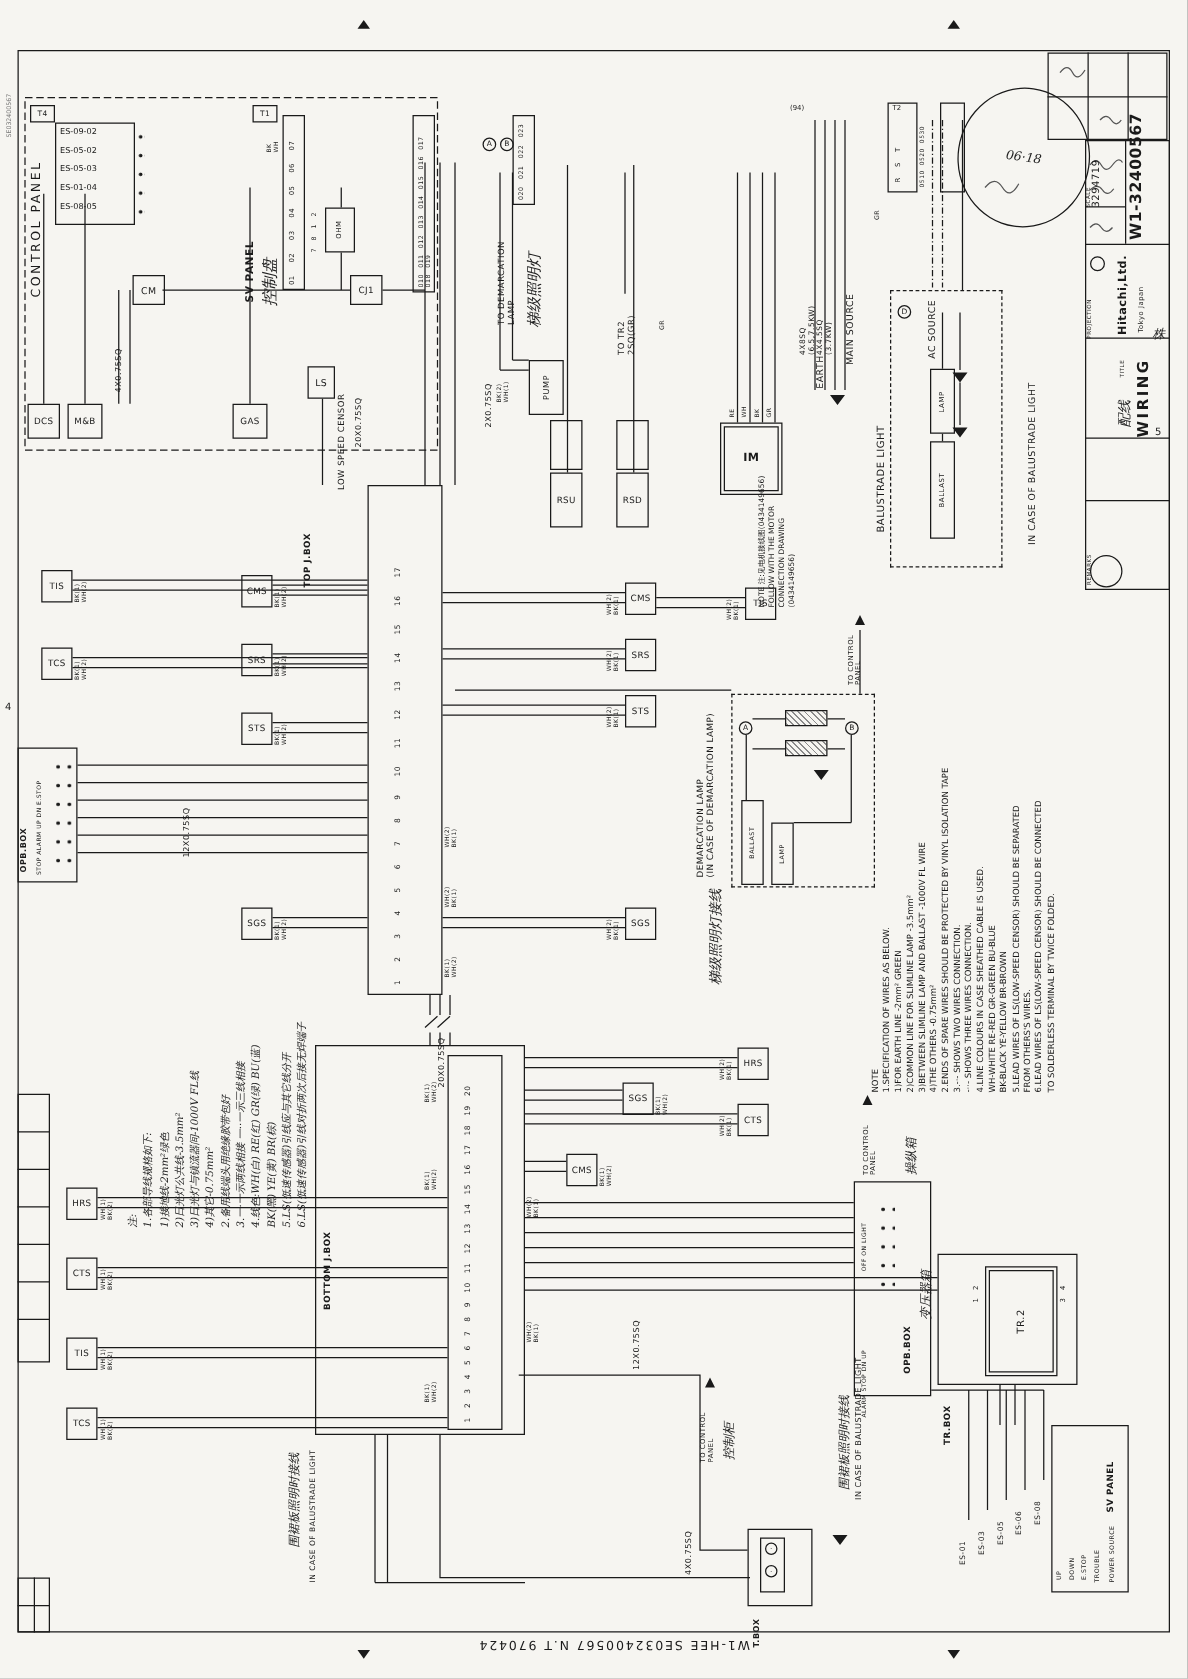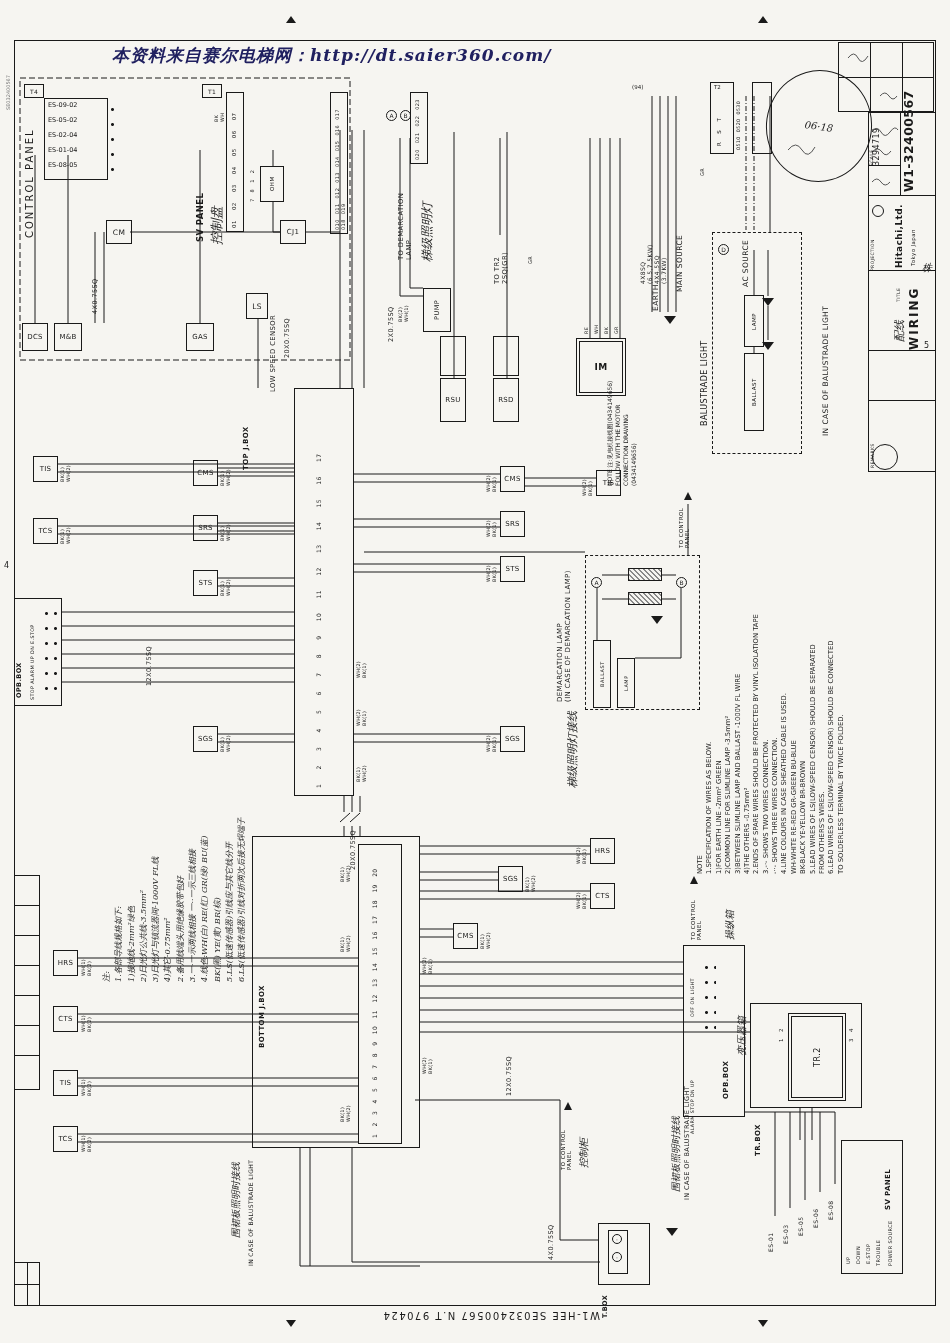--- a/index.html
+++ b/index.html
@@ -88,21 +88,20 @@
   </svg>
 
   <div class="box" style="left:14px;top:40px;width:922px;height:1266px;border-width:1.5px"></div>
   <div class="tri-up" style="left:286px;top:16px"></div>
   <div class="tri-up" style="left:758px;top:16px"></div>
   <div class="tri-down" style="left:286px;top:1320px"></div>
   <div class="tri-down" style="left:758px;top:1320px"></div>
   <div class="h" style="left:4px;top:562px;font-size:8px">4</div>
   <div class="r gray" style="left:5px;top:110px;font-size:5px">SE032400567</div>
 
-  <div class="h hw" style="left:112px;top:46px;font-size:17px;letter-spacing:1px;color:#202060;font-weight:bold">本资料来自赛尔电梯网：http://dt.saier360.com/</div>
 
   <div class="box" style="left:838px;top:42px;width:96px;height:70px;border-width:1px"></div>
   <div class="ln" style="left:870px;top:42px;width:1px;height:70px"></div>
   <div class="ln" style="left:902px;top:42px;width:1px;height:70px"></div>
   <div class="ln" style="left:838px;top:77px;width:96px;height:1px"></div>
   <div class="box" style="left:868px;top:112px;width:68px;height:360px;border-width:1px"></div>
   <div class="ln" style="left:868px;top:165px;width:32px;height:1px"></div>
   <div class="ln" style="left:868px;top:195px;width:68px;height:1px"></div>
   <div class="ln" style="left:868px;top:270px;width:68px;height:1px"></div>
   <div class="ln" style="left:868px;top:350px;width:68px;height:1px"></div>
@@ -127,21 +126,21 @@
     <span class="hw" style="font-size:10px">06·18</span>
   </div>
 
   <div class="vl" style="left:24px;top:108px;width:12px;height:130px;font-size:10px;letter-spacing:2px">CONTROL PANEL</div>
   <div class="box" style="left:24px;top:84px;width:20px;height:14px">
       <span class="cl" style="font-size:6px">T4</span>
     </div>
   <div class="box" style="left:44px;top:98px;width:64px;height:82px;border-width:1px"></div>
   <div class="h" style="left:48px;top:102px;font-size:6.5px">ES-09-02</div>
   <div class="h" style="left:48px;top:117px;font-size:6.5px">ES-05-02</div>
-  <div class="h" style="left:48px;top:132px;font-size:6.5px">ES-02-04</div>
+  <div class="h" style="left:48px;top:132px;font-size:6.5px">ES-05-03</div>
   <div class="h" style="left:48px;top:147px;font-size:6.5px">ES-01-04</div>
   <div class="h" style="left:48px;top:162px;font-size:6.5px">ES-08-05</div>
   <div class="dots" style="left:110px;top:102px;width:6px;height:74px;background-size:5px 15px"></div>
   <div class="vl" style="left:92px;top:262px;width:10px;height:52px;font-size:6.5px">4X0.75SQ</div>
 
   <div class="vl bold" style="left:196px;top:168px;width:11px;height:74px;font-size:8.5px">SV PANEL</div>
   <div class="r hw" style="left:209px;top:245px;font-size:13px">控制盘</div>
 
   <div class="box" style="left:202px;top:84px;width:20px;height:14px">
       <span class="cl" style="font-size:6px">T1</span>

